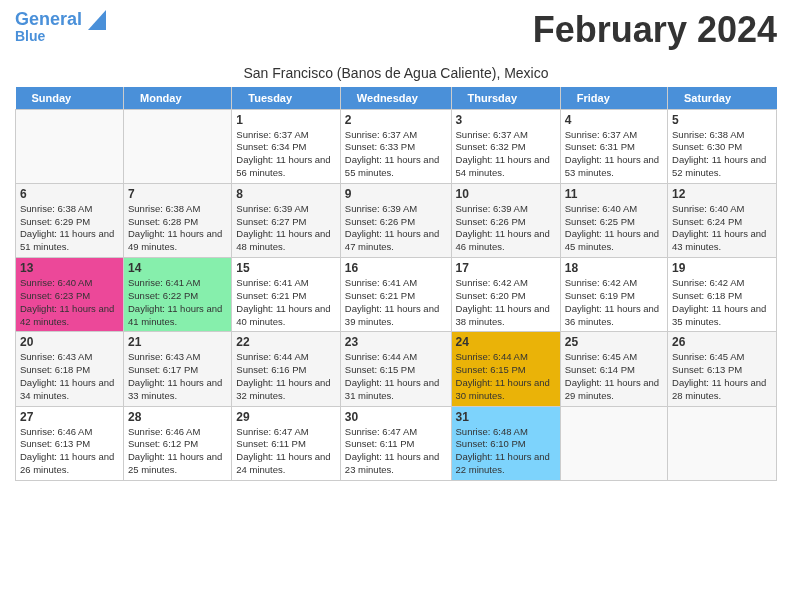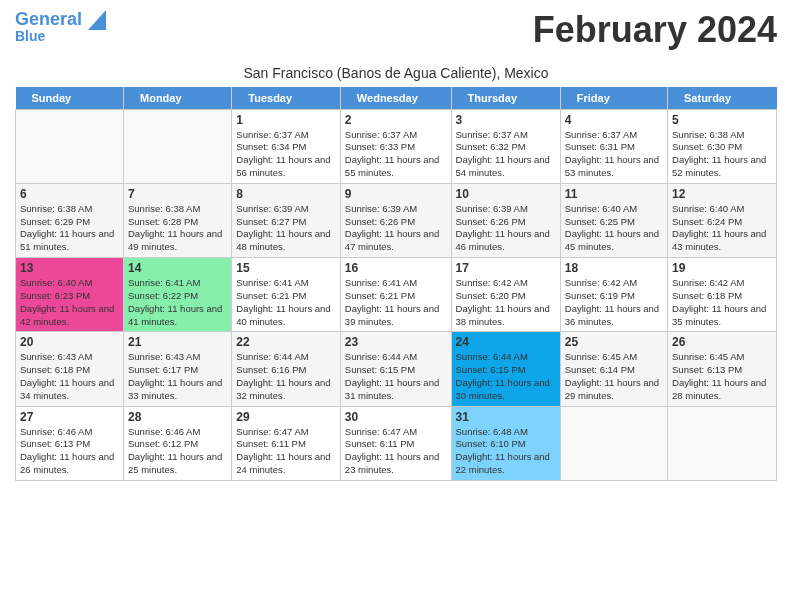--- a/index.html
+++ b/index.html
@@ -217,21 +217,21 @@
             <div class="day-info">Sunrise: 6:43 AM<br>Sunset: 6:17 PM<br>Daylight: 11 hours and 33 minutes.</div>
           </td>
           <td style="background-color: rgb(245, 245, 245);">
             <div class="day-num">22</div>
             <div class="day-info">Sunrise: 6:44 AM<br>Sunset: 6:16 PM<br>Daylight: 11 hours and 32 minutes.</div>
           </td>
           <td style="background-color: rgb(245, 245, 245);">
             <div class="day-num">23</div>
             <div class="day-info">Sunrise: 6:44 AM<br>Sunset: 6:15 PM<br>Daylight: 11 hours and 31 minutes.</div>
           </td>
-          <td style="background-color: #0ea5e9;">
+          <td style="background-color: #eab308;">
             <div class="day-num">24</div>
             <div class="day-info">Sunrise: 6:44 AM<br>Sunset: 6:15 PM<br>Daylight: 11 hours and 30 minutes.</div>
           </td>
           <td style="background-color: rgb(245, 245, 245);">
             <div class="day-num">25</div>
             <div class="day-info">Sunrise: 6:45 AM<br>Sunset: 6:14 PM<br>Daylight: 11 hours and 29 minutes.</div>
           </td>
           <td style="background-color: rgb(245, 245, 245);">
             <div class="day-num">26</div>
             <div class="day-info">Sunrise: 6:45 AM<br>Sunset: 6:13 PM<br>Daylight: 11 hours and 28 minutes.</div>

